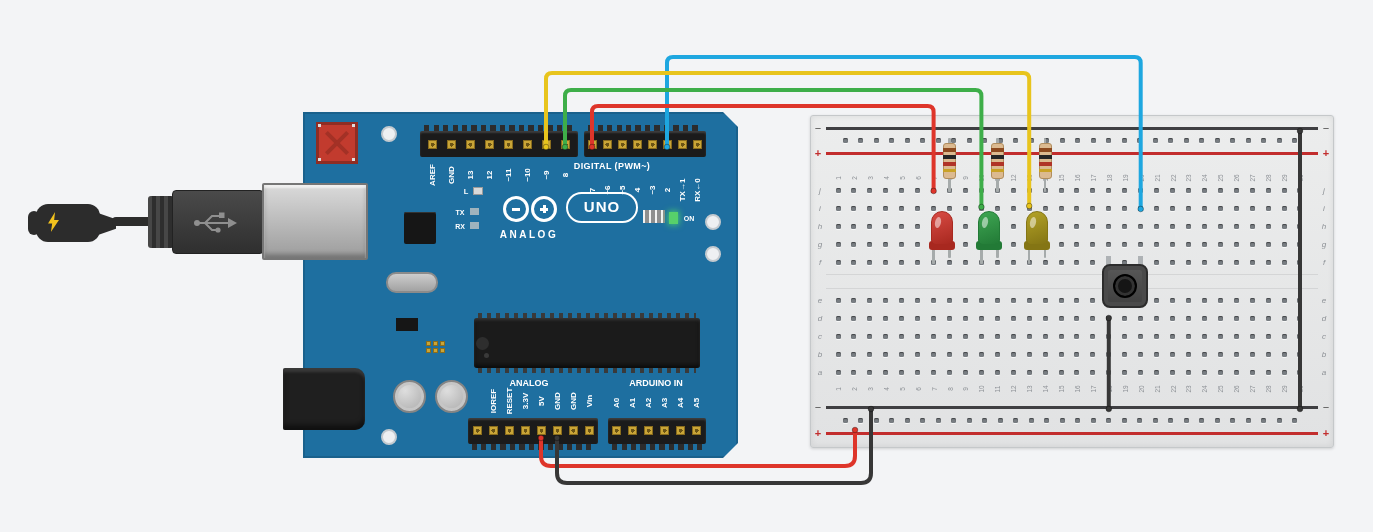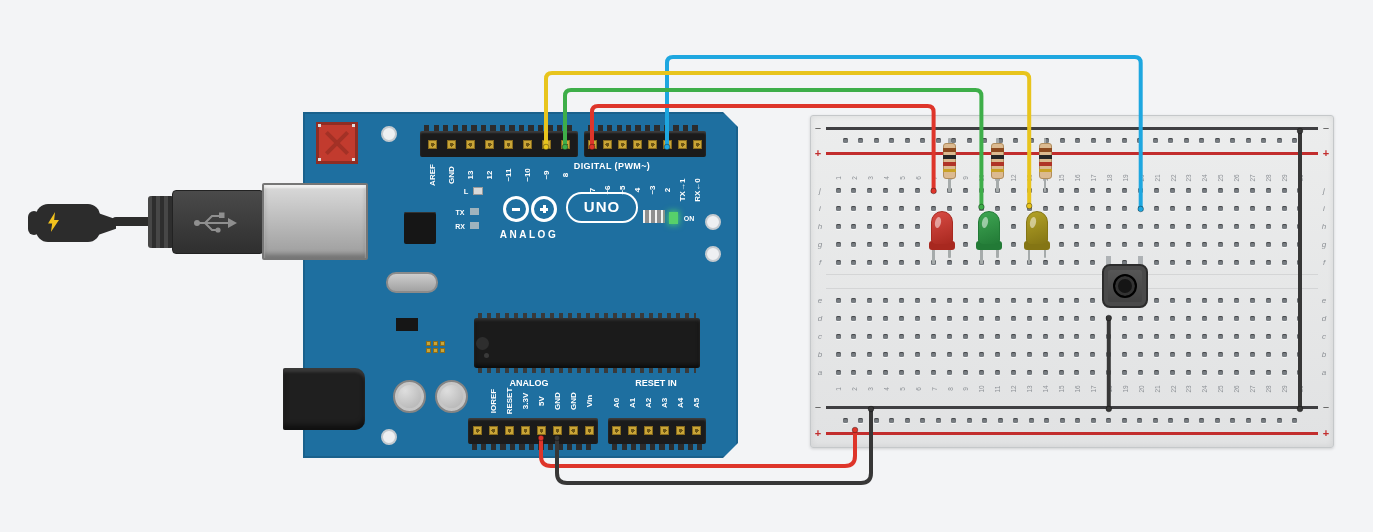--- a/index.html
+++ b/index.html
@@ -22,21 +22,21 @@
 </style>
 </head>
 <body>
 
 <div id="scene" style="background: rgb(243, 244, 246);">
 
   <div class="tl b" style="left:612px;top:166px;font-size:9px;letter-spacing:.4px">DIGITAL (PWM~)</div>
   <div class="tl b" style="left:529px;top:234px;font-size:10px;letter-spacing:2.5px">ANALOG</div>
   <div class="uno-oval" style="left:566px;top:192px">UNO</div>
   <div class="tl b" style="left:529px;top:383px;font-size:9px">ANALOG</div>
-  <div class="tl b" style="left:656px;top:383px;font-size:9px">RESET IN</div>
+  <div class="tl b" style="left:656px;top:383px;font-size:9px">ARDUINO IN</div>
   <div class="tl b" style="left:689px;top:218px;font-size:7px">ON</div>
   <div class="tl b" style="left:466px;top:191px;font-size:7.5px">L</div>
   <div class="tl b" style="left:460px;top:212px;font-size:7px">TX</div>
   <div class="tl b" style="left:460px;top:226px;font-size:7px">RX</div>
 
   <div class="ring" style="left:503px;top:196px"></div>
   <div class="ring" style="left:531px;top:196px"></div>
   <div class="shape" style="left:512px;top:207.5px;width:8px;height:3px;background:#fff"></div>
   <div class="shape" style="left:540px;top:207.5px;width:8px;height:3px;background:#fff"></div>
   <div class="shape" style="left:542.5px;top:205px;width:3px;height:8px;background:#fff"></div>

